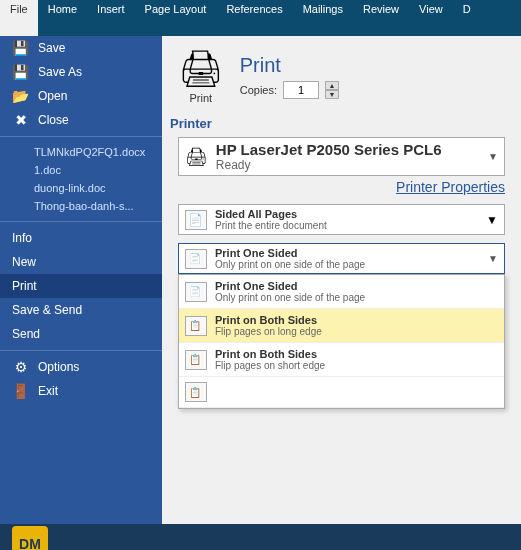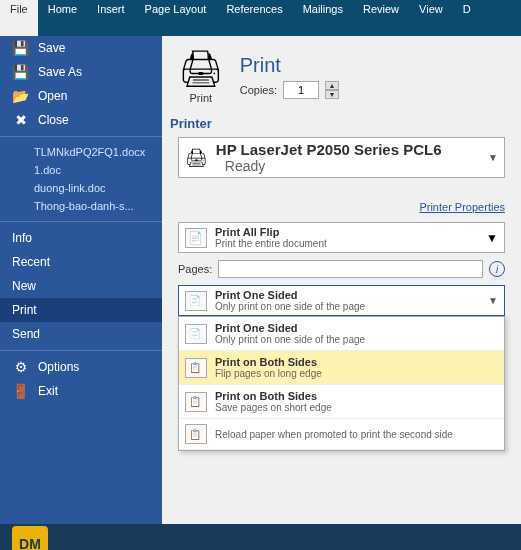--- a/index.html
+++ b/index.html
@@ -40,23 +40,23 @@
 
     
     .section-label { font-size: 13px; font-weight: 600; color: #2b579a; padding: 4px 16px 2px 8px; }
 
     
     .printer-row { margin: 4px 16px; display: flex; flex-direction: column; gap: 2px; }
     .printer-select { display: flex; align-items: center; border: 1px solid #aaa; background: white; padding: 3px 6px; cursor: pointer; gap: 8px; }
     .printer-icon { font-size: 18px; }
     .printer-info { flex: 1; }
     .printer-name { font-size: 15px; font-weight: 600; color: #333; }
-    .printer-status { font-size: 14px; color: #666; margin-left: 9px; }
+    .printer-status { font-size: 12px; color: #666; }
     .printer-arrow { font-size: 10px; color: #555; }
-    .printer-properties-link { text-align: right; color: #2b579a; font-size: 11px; cursor: pointer; text-decoration: underline; padding: 1px 0; margin-top: 20px; }
+    .printer-properties-link { text-align: right; color: #2b579a; font-size: 14px; cursor: pointer; text-decoration: underline; padding: 1px 0; }
 
     
     .settings-row { margin: 4px 16px; }
     .settings-select { display: flex; align-items: center; border: 1px solid #aaa; background: white; padding: 3px 6px; cursor: pointer; gap: 8px; }
     .settings-icon { width: 22px; height: 20px; border: 1px solid #aaa; background: #f8f8f8; display: flex; align-items: center; justify-content: center; font-size: 12px; }
     .settings-info { flex: 1; }
     .settings-name { font-size: 11px; font-weight: 600; color: #333; }
     .settings-desc { font-size: 10px; color: #666; }
 
     
@@ -130,27 +130,27 @@
         <div class="sidebar-recent-file">duong-link.doc</div>
         <div class="sidebar-recent-file">Thong-bao-danh-s...</div>
       </div>
 
       <div class="sidebar-divider"></div>
 
       <div class="sidebar-item">
         <span>Info</span>
       </div>
       <div class="sidebar-item">
-        <span>Recent</span>
-      </div>
-      <div class="sidebar-item">
         <span>New</span>
       </div>
       <div class="sidebar-item active">
         <span>Print</span>
+      </div>
+      <div class="sidebar-item">
+        <span>Save &amp; Send</span>
       </div>
       <div class="sidebar-item">
         <span>Send</span>
       </div>
 
       <div class="sidebar-divider"></div>
 
       <div class="sidebar-item">
         <span class="item-icon">⚙</span>
         <span>Options</span>
@@ -192,32 +192,27 @@
         </div>
         <span class="printer-arrow">▼</span>
       </div>
       <div class="printer-properties-link">Printer Properties</div>
     </div>
 
     <div class="settings-row">
       <div class="settings-select">
         <div class="settings-icon">📄</div>
         <div class="settings-info">
-          <div class="settings-name">Print All Flip</div>
+          <div class="settings-name">Sided All Pages</div>
           <div class="settings-desc">Print the entire document</div>
         </div>
         <span>▼</span>
       </div>
     </div>
 
-    <div class="pages-row">
-      <span class="pages-label">Pages:</span>
-      <input type="text" class="pages-input" style="">
-      <div class="pages-info-icon">i</div>
-    </div>
 
     <div class="duplex-dropdown">
       <div class="duplex-selected">
         <div class="duplex-icon">📄</div>
         <div class="settings-info">
           <div class="settings-name">Print One Sided</div>
           <div class="settings-desc">Only print on one side of the page</div>
         </div>
         <span class="arrow">▼</span>
       </div>
@@ -234,27 +229,26 @@
           <div class="duplex-icon">📋</div>
           <div class="dropdown-item-info">
             <div class="dropdown-item-title">Print on Both Sides</div>
             <div class="dropdown-item-desc">Flip pages on long edge</div>
           </div>
         </div>
         <div class="dropdown-item">
           <div class="duplex-icon">📋</div>
           <div class="dropdown-item-info">
             <div class="dropdown-item-title">Print on Both Sides</div>
-            <div class="dropdown-item-desc">Save pages on short edge</div>
+            <div class="dropdown-item-desc">Flip pages on short edge</div>
           </div>
         </div>
         <div class="dropdown-item">
           <div class="duplex-icon">📋</div>
           <div class="dropdown-item-info">
-            <div class="dropdown-item-desc">Reload paper when promoted to print the second side</div>
           </div>
         </div>
       </div>
     </div>
 
   </div>
 </div>
 
 <div class="footer">
   <div class="footer-logo">DM</div>

